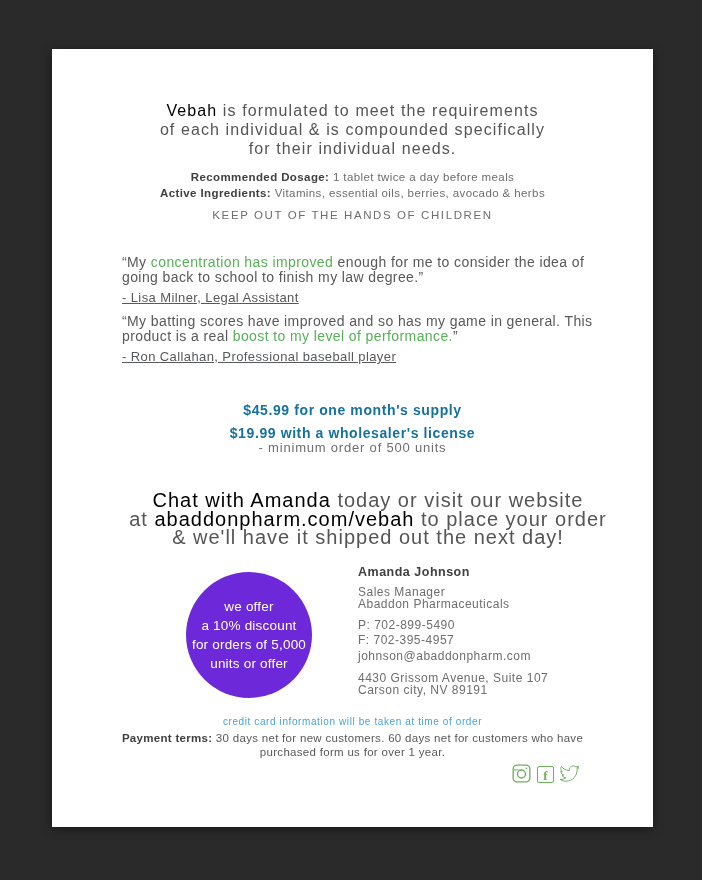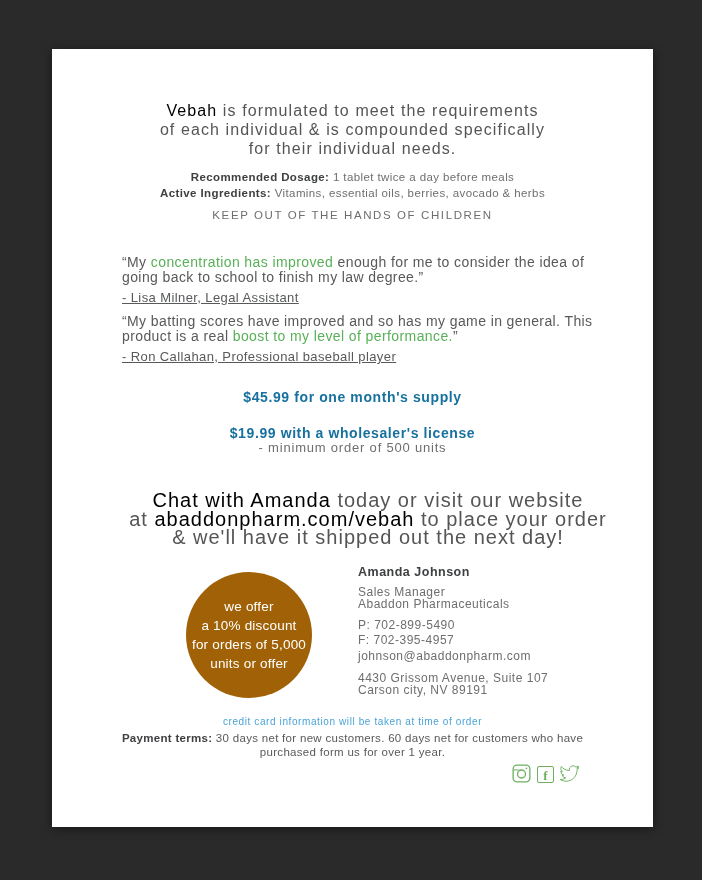--- a/index.html
+++ b/index.html
@@ -67,21 +67,21 @@
   .attr2 { top: 300px; }
 
   
   .price {
     left: 0; width: 100%;
     text-align: center;
     font-size: 14px; font-weight: 700;
     letter-spacing: 0.6px;
     color: #17719f;
   }
-  .price-retail { top: 340px; }
+  .price-retail { top: 353px; }
   .price-wholesale { top: 376px; }
   .price-note {
     left: 0; top: 391px; width: 100%;
     text-align: center;
     font-size: 13px; letter-spacing: 0.8px;
     color: #6d6e70;
   }
 
   
   .cta {
@@ -91,21 +91,21 @@
     letter-spacing: 1.0px;
     color: #555557;
     padding-left: 31px;
   }
 
   
   .badge-circle {
     left: 134px; top: 523px;
     width: 126px; height: 126px;
     border-radius: 50%;
-    background: #a16207;
+    background: #6d28d9;
     display: flex; flex-direction: column;
     align-items: center; justify-content: center;
     text-align: center;
     color: #ffffff;
     font-size: 13.5px; line-height: 19px;
     letter-spacing: 0.2px;
   }
 
   
   .contact-line { left: 306px; font-size: 12px; letter-spacing: 0.5px; color: #6d6e70; }

